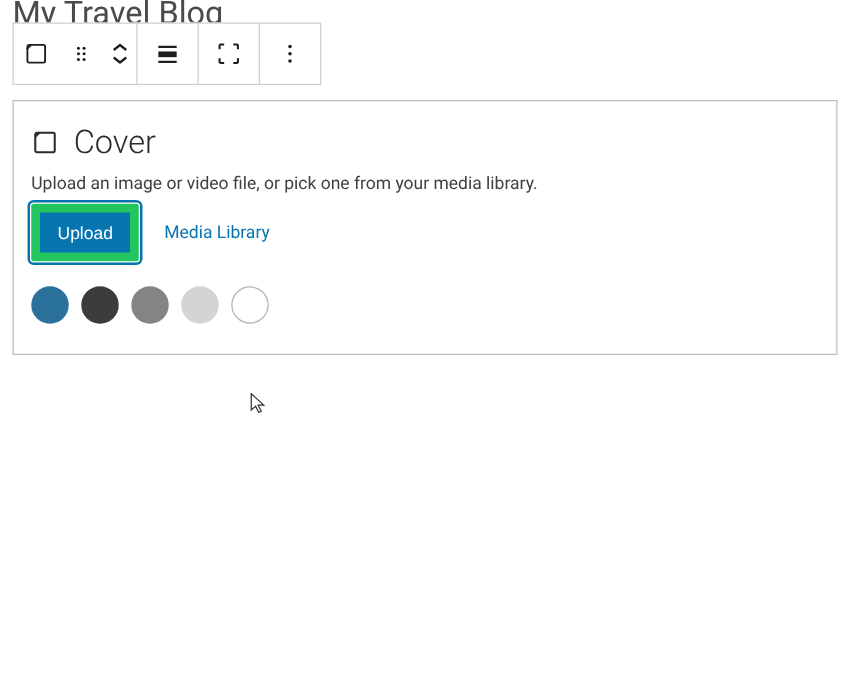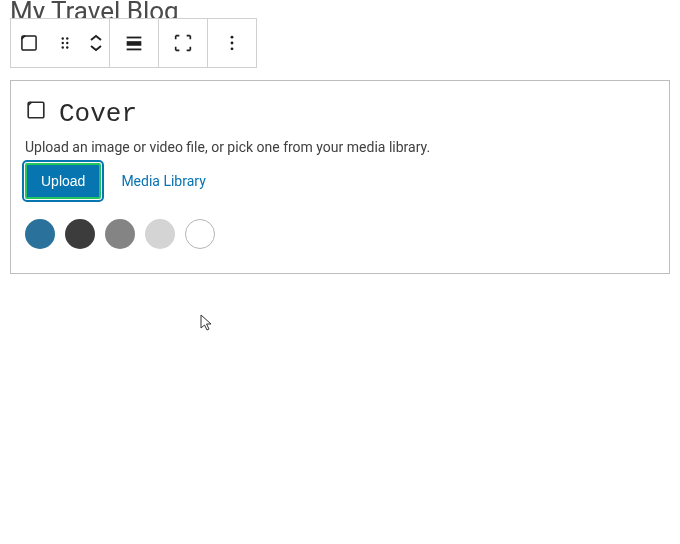--- a/index.html
+++ b/index.html
@@ -58,44 +58,44 @@
     position: absolute;
     top: 80px;
     left: 10px;
     width: 660px;
     border: 1px solid #bdbdbd;
     background: #fff;
     padding: 18px 14px 24px 14px;
   }
   .cover-header {
     display: flex;
+    align-items: center;
     gap: 12px;
     margin-bottom: 10px;
-    font-family: Liberation Mono, monospace;
   }
   .cover-title {
     font-size: 26px;
     font-weight: 300;
     color: #2b2b2b;
   }
   .cover-desc {
     font-size: 14px;
     color: #404040;
     margin: 0 0 8px 0;
   }
   .actions {
     display: flex;
     align-items: center;
     gap: 20px;
     margin-bottom: 20px;
   }
   .btn-primary {
     background: #0675b0;
     color: #fff;
-    border: 2px solid #22c55e;
+    border: 7px solid #22c55e;
     padding: 8px 14px;
     font-size: 14px;
     cursor: pointer;
     outline: 2px solid #0675b0;
     outline-offset: 1px;
     border-radius: 2px;
   }
   .link-btn {
     color: #0773b0;
     font-size: 14px;

